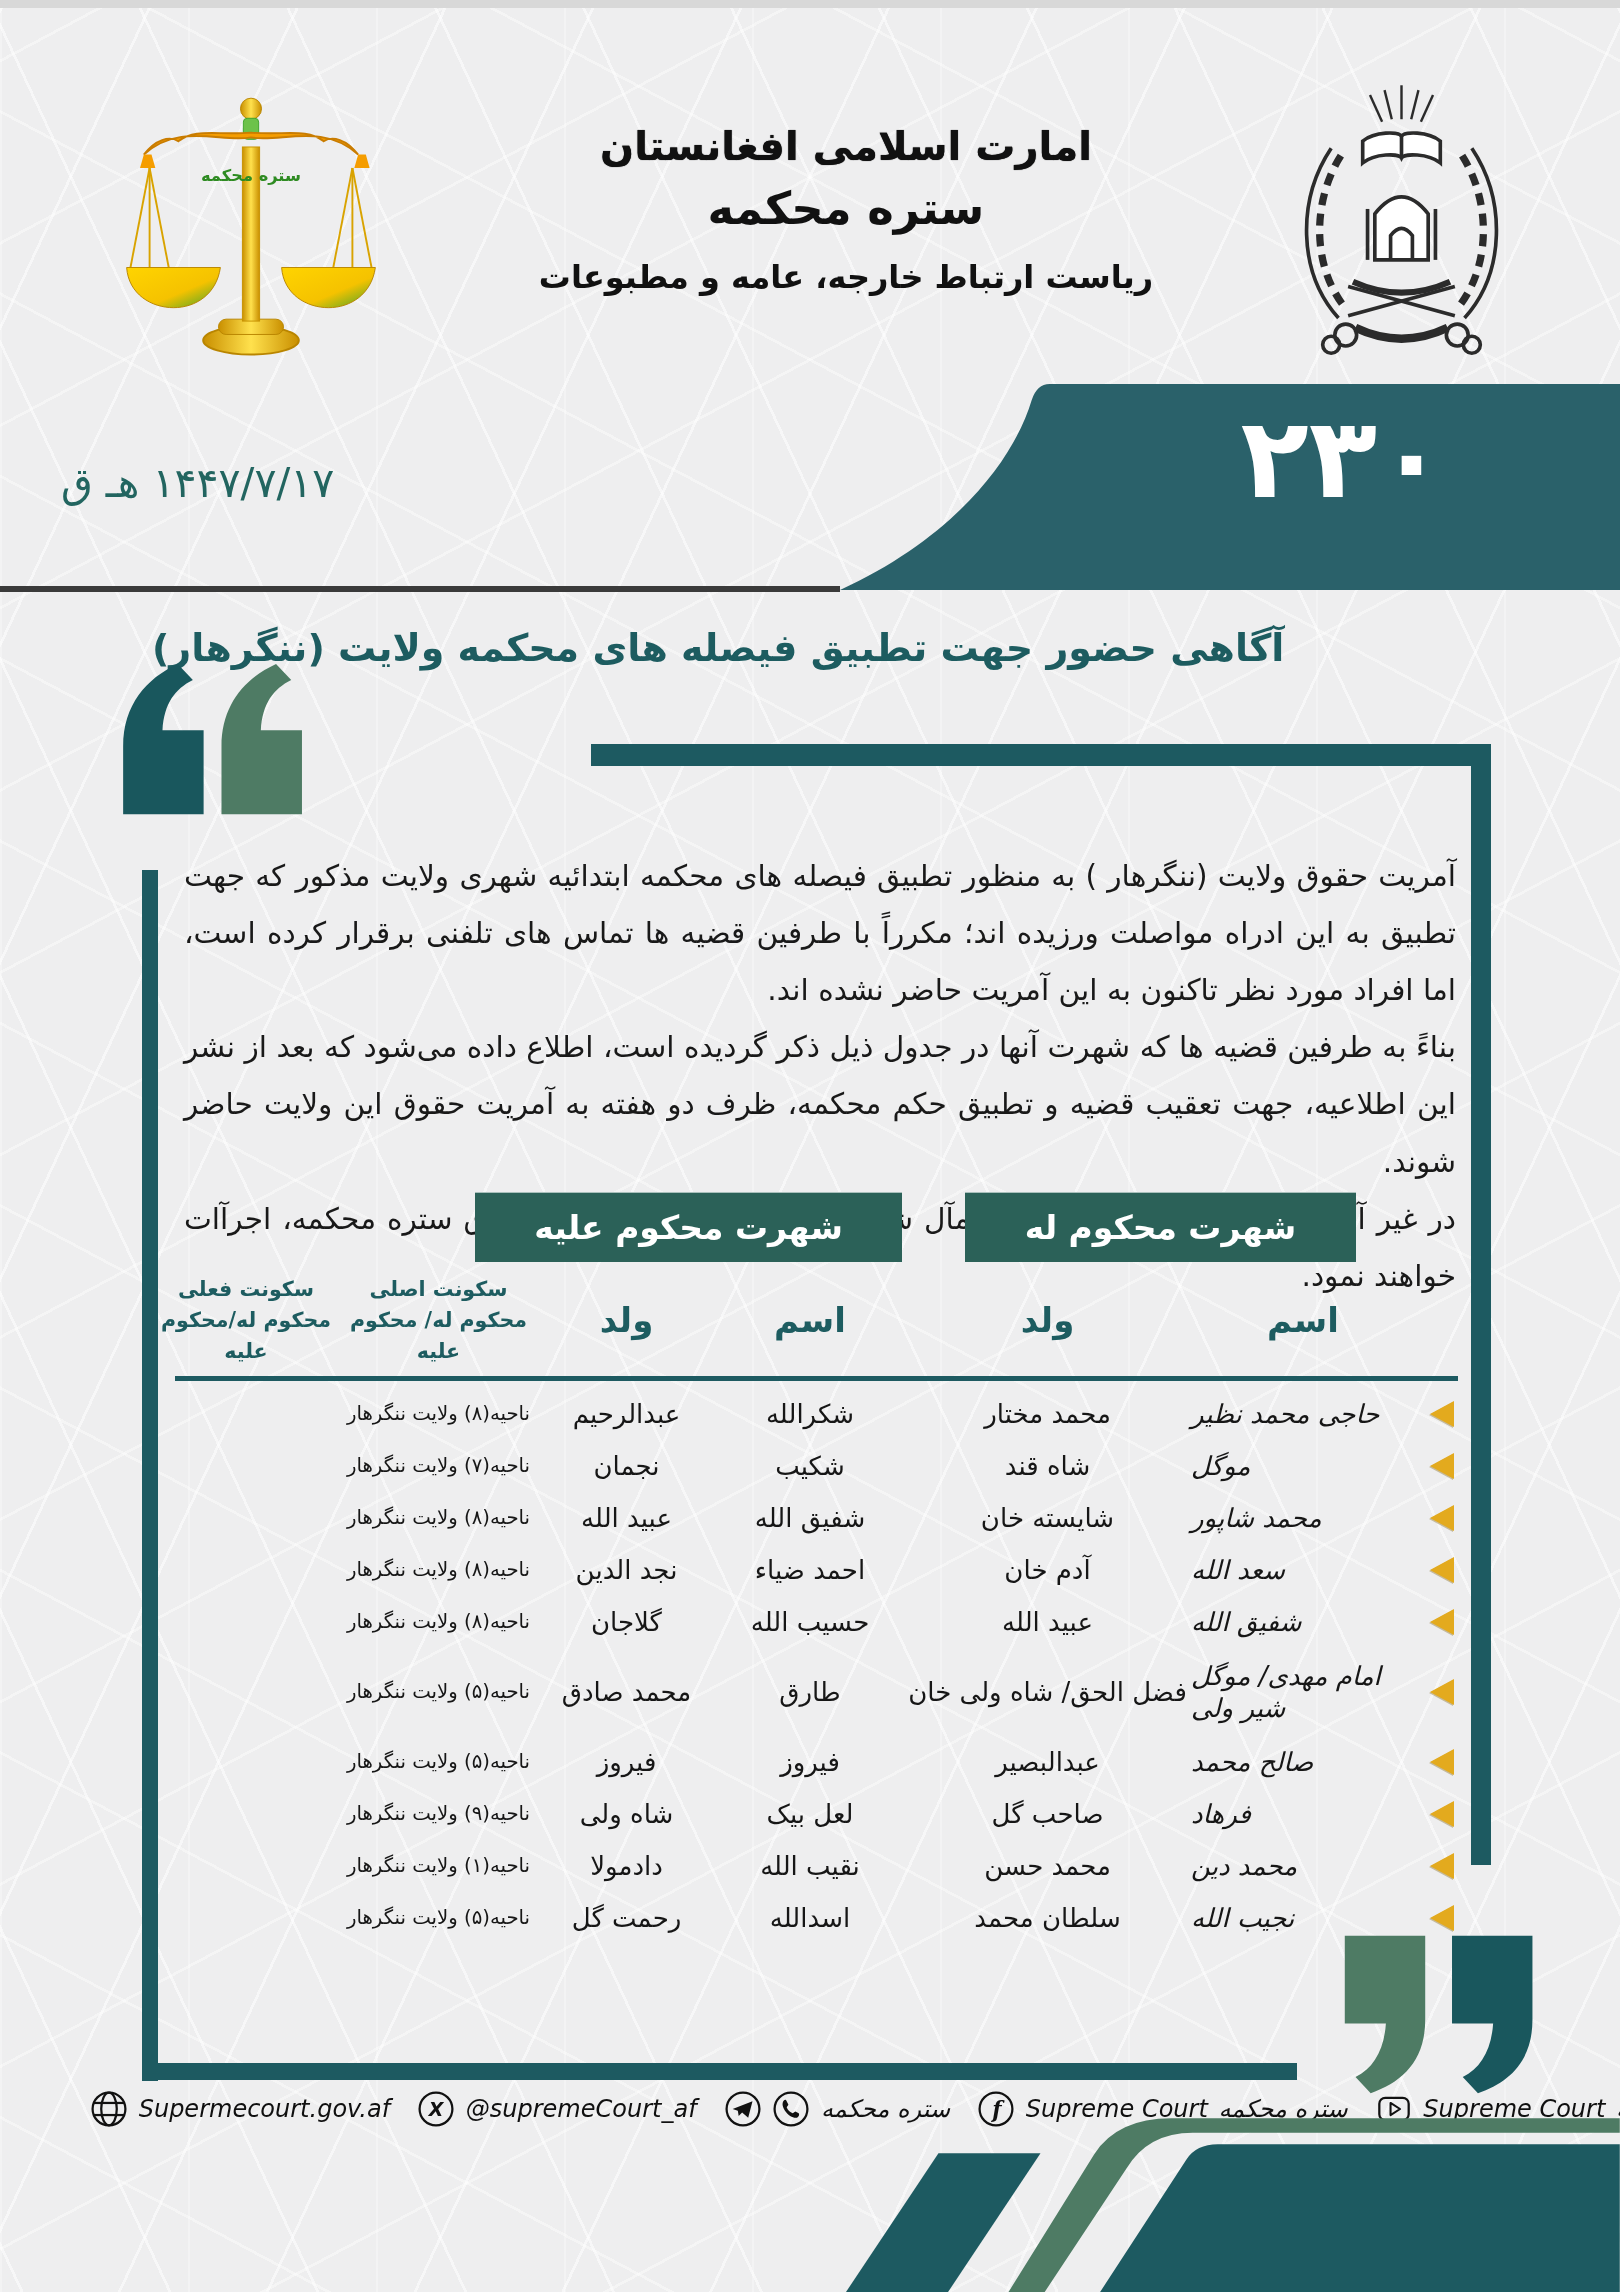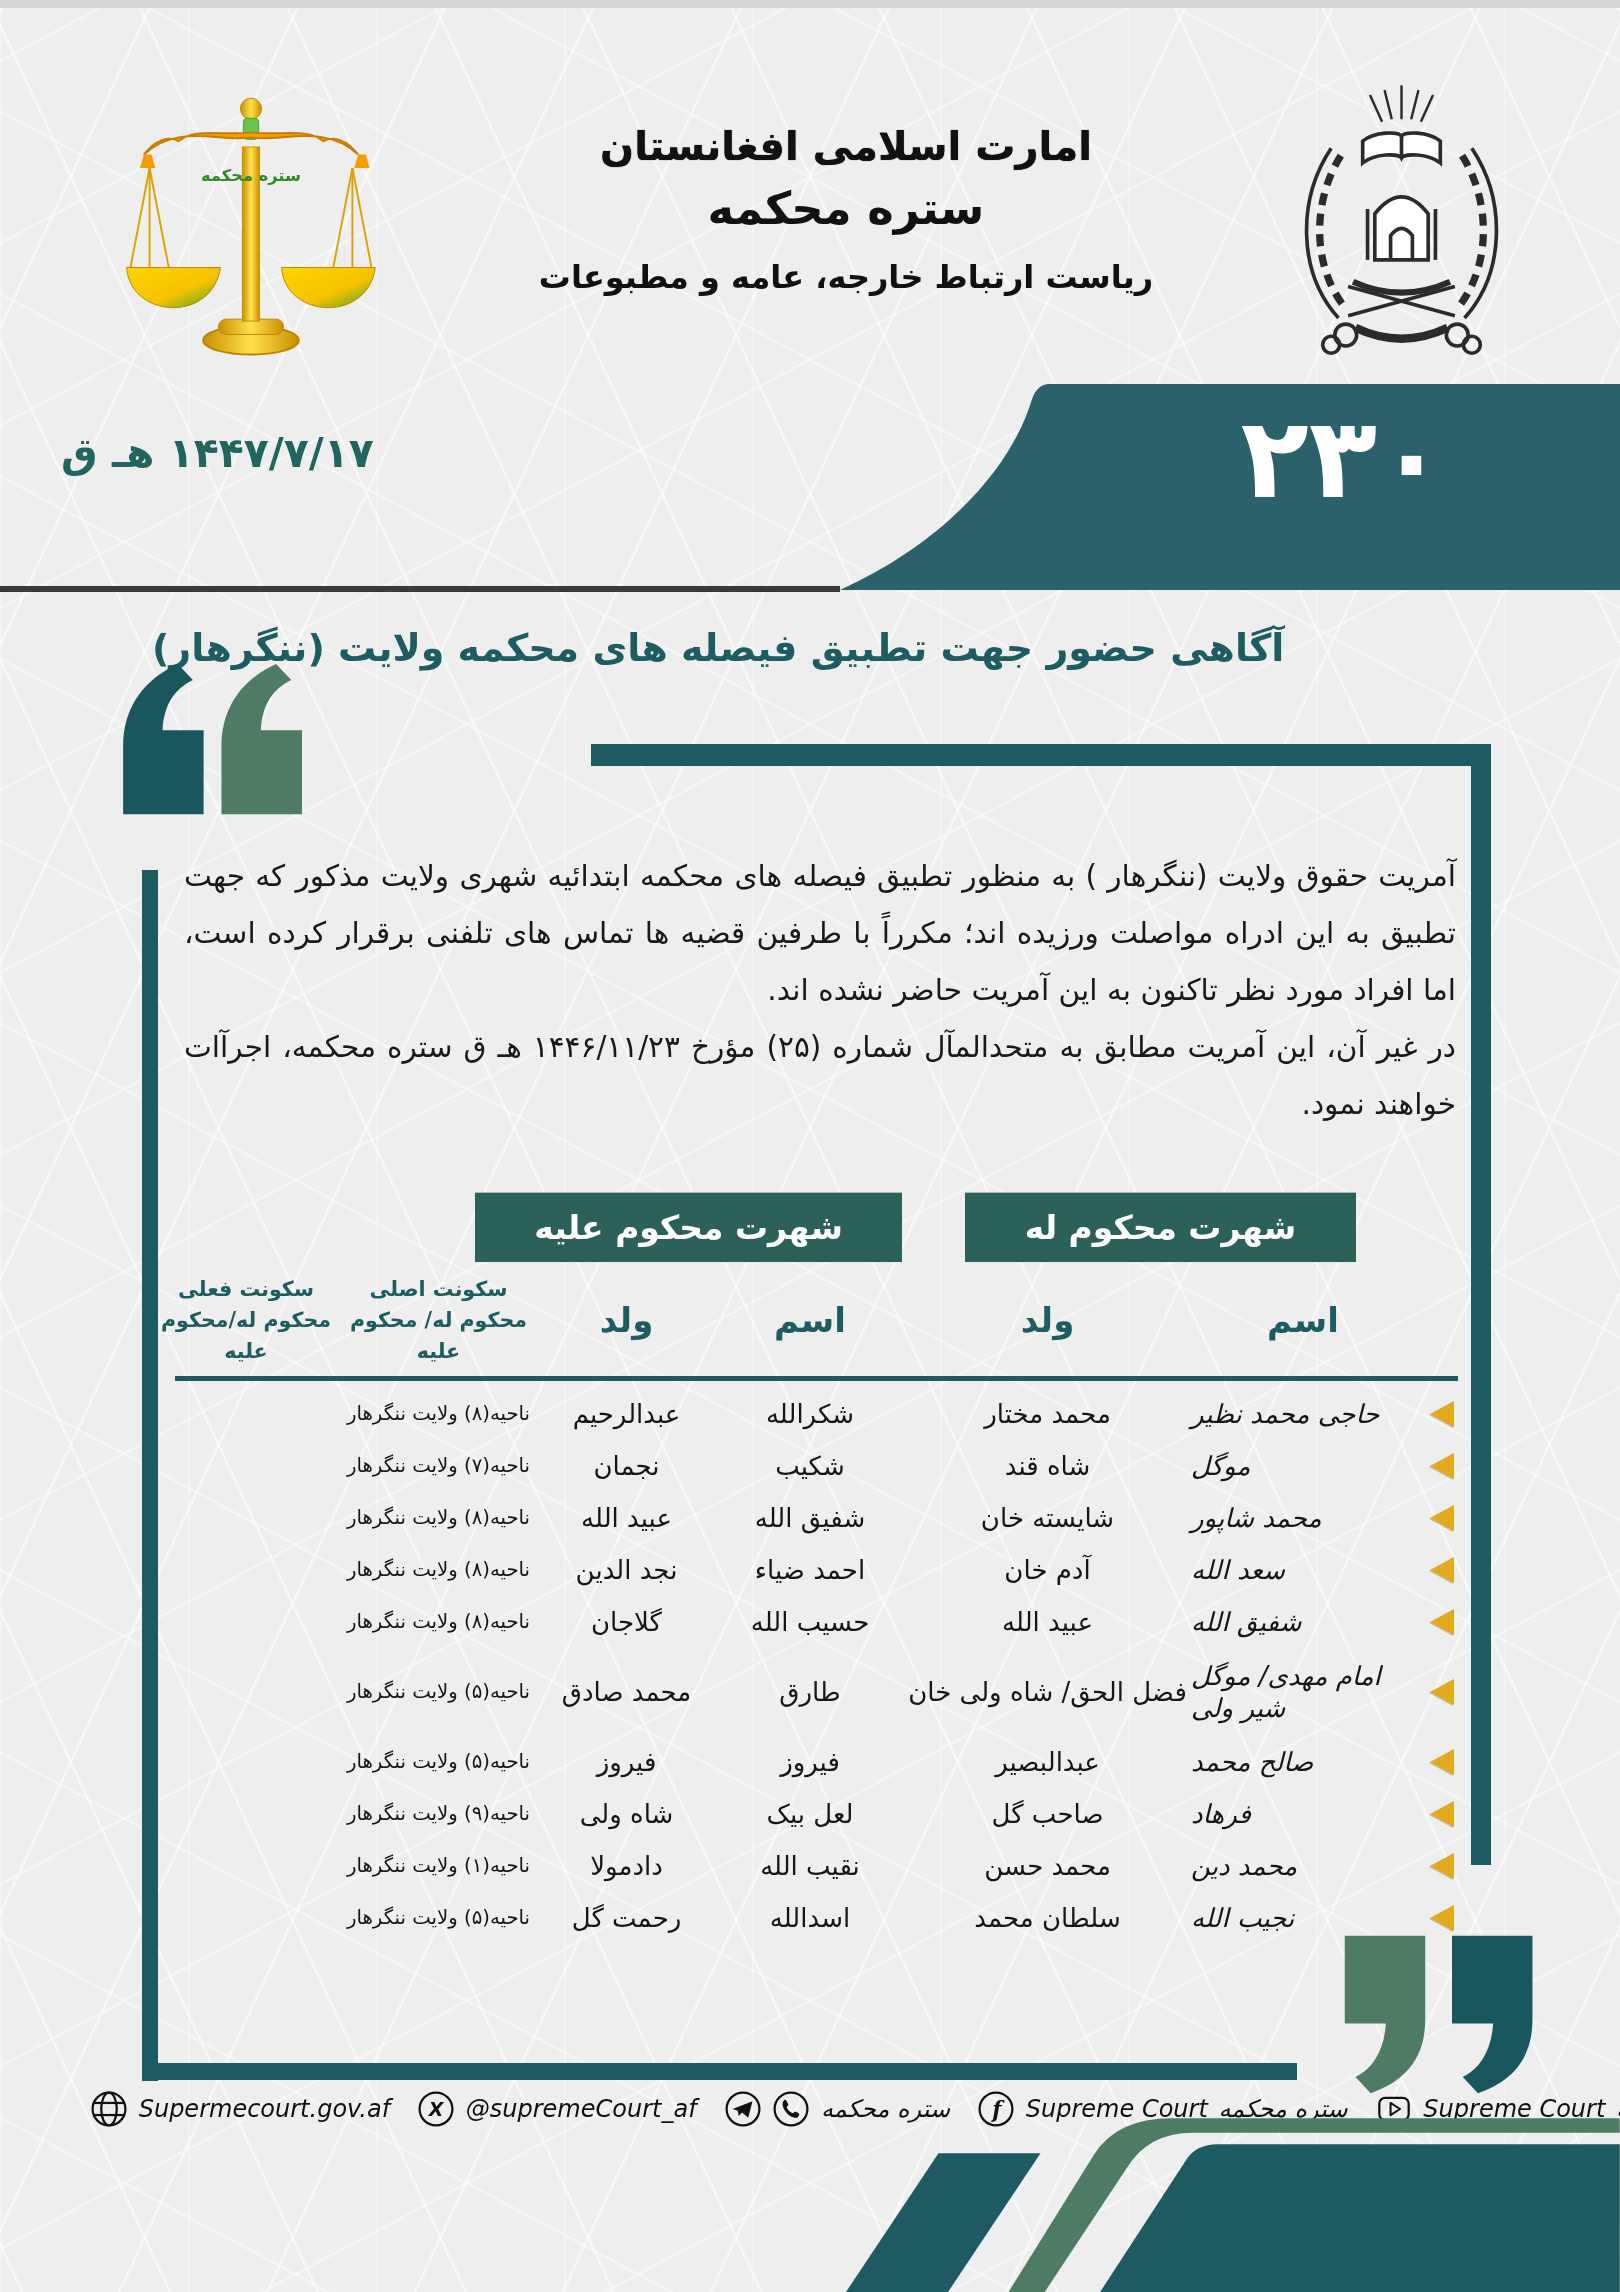--- a/index.html
+++ b/index.html
@@ -19,21 +19,21 @@
   .scales-logo{left:121px; top:72px; width:260px; height:287px;}
   .org-block{left:488px; top:115px; width:716px; text-align:center; color:#111;}
   .org-line1{font-size:40px; font-weight:bold; letter-spacing:0.9px; text-shadow:0 0 0.9px #000;}
   .org-line2{font-size:45px; font-weight:bold; margin-top:12.5px;}
   .org-line3{font-size:32px; font-weight:bold; margin-top:23px;}
   .emblem{left:1267px; top:70px; width:269px; height:291px;}
   
   .banner-svg{left:0; top:367px; width:1620px; height:224px;}
   .banner-number{left:1146px; top:394px; width:394px; text-align:center;
     font-size:112px; font-weight:bold; color:#ffffff; line-height:1;}
-  .issue-date{left:61px; top:421px; font-size:41px; font-weight:bold; color:var(--teal_date,#226560);}
+  .issue-date{left:61px; top:451px; font-size:41px; font-weight:normal; color:var(--teal_date,#226560);}
   
   .notice-title{left:152px; top:618px; width:1317px; text-align:left;
     font-size:38px; font-weight:bold; color:var(--teal_title,#1d5c60);}
   .openquote-svg{left:121px; top:656px; width:184px; height:152px;}
   .closequote-svg{left:1343px; top:1926px; width:210px; height:161px;}
   .bar{background:var(--teal_frame,#1d5a61);}
   .frame-top{left:591px; top:736px; width:899px; height:21.5px;}
   .frame-right{left:1471px; top:736px; width:19.7px; height:1121px;}
   .frame-left{left:142px; top:862px; width:16px; height:1211px;}
   .frame-bottom{left:142px; top:2055px; width:1155px; height:17px;}
@@ -161,20 +161,21 @@
     <path d="M173,0 C138,16 112,46 112,92 L112,168 L202,168 L202,74 L156,74 C158,44 170,28 190,18 Z" fill="var(--quote_green,#4e7b64)"></path>
   </svg>
 
   <div class="abs bar frame-top"></div>
   <div class="abs bar frame-right"></div>
   <div class="abs bar frame-left"></div>
   <div class="abs bar frame-bottom"></div>
 
   <div class="abs body-text">
     <p>آمریت حقوق ولایت (ننگرهار ) به منظور تطبیق فیصله های محکمه ابتدائیه شهری ولایت مذکور که جهت تطبیق به این ادراه مواصلت ورزیده اند؛ مکرراً با طرفین قضیه ها تماس های تلفنی برقرار کرده است، اما افراد مورد نظر تاکنون به این آمریت حاضر نشده اند.</p>
+    <p>بناءً به طرفین قضیه ها که شهرت آنها در جدول ذیل ذکر گردیده است، اطلاع داده می‌شود که بعد از نشر این اطلاعیه، جهت تعقیب قضیه و تطبیق حکم محکمه، ظرف دو هفته به آمریت حقوق این ولایت حاضر شوند.</p>
     <p>در غیر آن، این آمریت مطابق به متحدالمآل شماره (۲۵) مؤرخ ۱۴۴۶/۱۱/۲۳ هـ ق ستره محکمه، اجرآات خواهند نمود.</p>
   </div>
 
   <div class="abs dtable">
     <div class="gbox gbox-le">شهرت محکوم له</div>
     <div class="gbox gbox-alaih">شهرت محکوم علیه</div>
 
     <div class="tgrid thead">
       <div></div>
       <div class="th-big">اسم</div>

